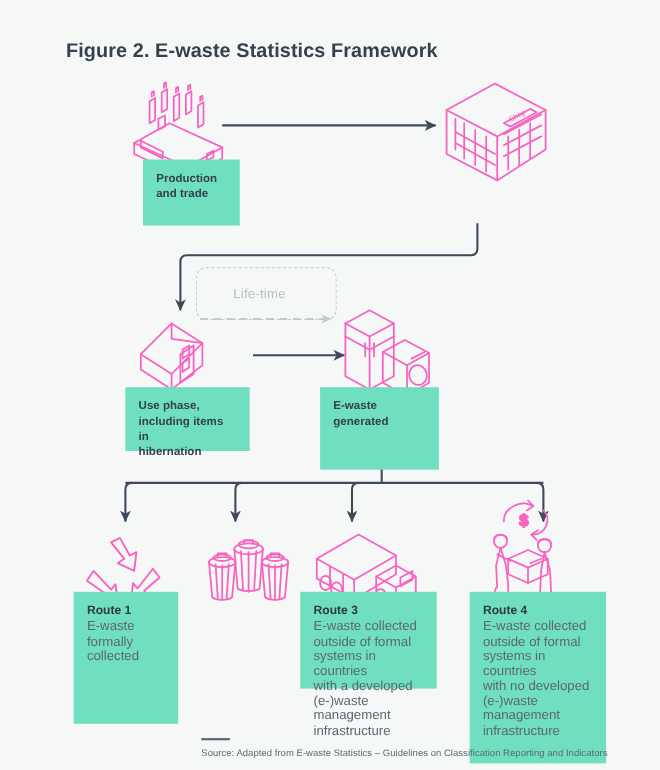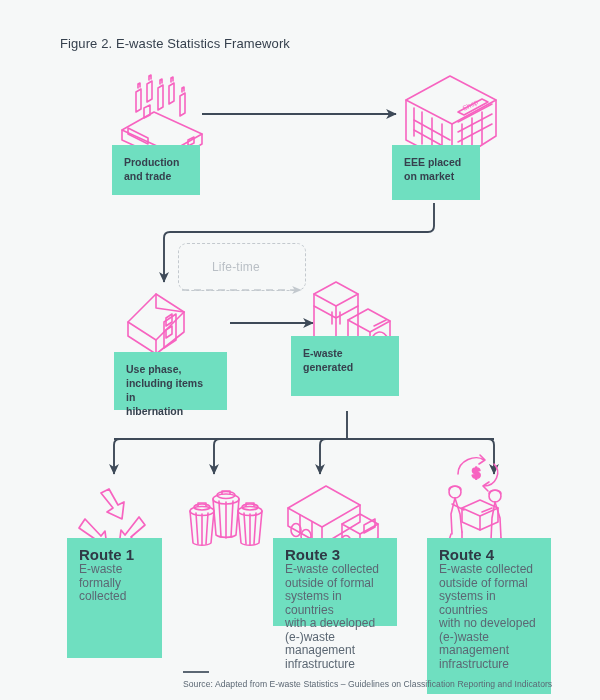--- a/index.html
+++ b/index.html
@@ -18,43 +18,43 @@
   #figure-root {
     position: absolute;
     left: 0; top: 0;
     width: 600px;
     height: 700px;
   }
   .page-title {
     position: absolute;
     left: 60px;
     top: 36px;
-    font-size: 13px;
-    font-weight: normal;
+    font-size: 18px;
+    font-weight: bold;
     letter-spacing: 0.1px;
     color: #36414e;
     white-space: nowrap;
   }
 
   
   .tealbox {
     position: absolute;
     background: #6fdfc0;
     box-sizing: border-box;
     padding: 10px 12px 10px 12px;
   }
   .box-label {
     font-size: 10.5px;
     font-weight: bold;
     line-height: 14px;
     color: #36414e;
     white-space: pre-line;
   }
   .route-title {
-    font-size: 15px;
+    font-size: 11px;
     font-weight: bold;
     line-height: 14px;
     color: #2f3a46;
     margin: 0 0 1px 0;
   }
   .route-desc {
     font-size: 12px;
     font-weight: normal;
     line-height: 13.5px;
     color: #5b6773;
@@ -291,37 +291,33 @@
       <circle cx="63" cy="44" r="6"></circle>
       <path d="M57,42 C57,37 69,37 69,42"></path>
       <path d="M63,50 L60,66 L59,88"></path>
       <path d="M63,50 L68,66 L69,86"></path>
       <path d="M59,88 L56,99 L53,102 M55,102 L62,102"></path>
       <path d="M69,86 L71,99 L68,102 M67,102 L74,102"></path>
       <path d="M60,56 L50,60"></path>
     </g>
   </svg>
 
-  <div class="tealbox" style="left:112px; top:145px; width:88px; height:50px;">
+  <div class="tealbox" style="left:130px; top:145px; width:88px; height:60px;">
     <div class="box-label">Production
 and trade</div>
   </div>
 
-  <div class="tealbox" style="left:392px; top:145px; width:88px; height:55px;">
-    <div class="box-label">EEE placed
-on market</div>
-  </div>
 
   <div class="tealbox" style="left:114px; top:352px; width:113px; height:58px;">
     <div class="box-label">Use phase,
 including items in
 hibernation</div>
   </div>
 
-  <div class="tealbox" style="left:291px; top:336px; width:108px; height:60px;">
+  <div class="tealbox" style="left:291px; top:352px; width:108px; height:75px;">
     <div class="box-label">E-waste
 generated</div>
   </div>
 
   <div class="tealbox" style="left:67px; top:538px; width:95px; height:120px;">
     <div class="route-title">Route 1</div>
     <div class="route-desc">E-waste formally
 collected</div>
   </div>
 

